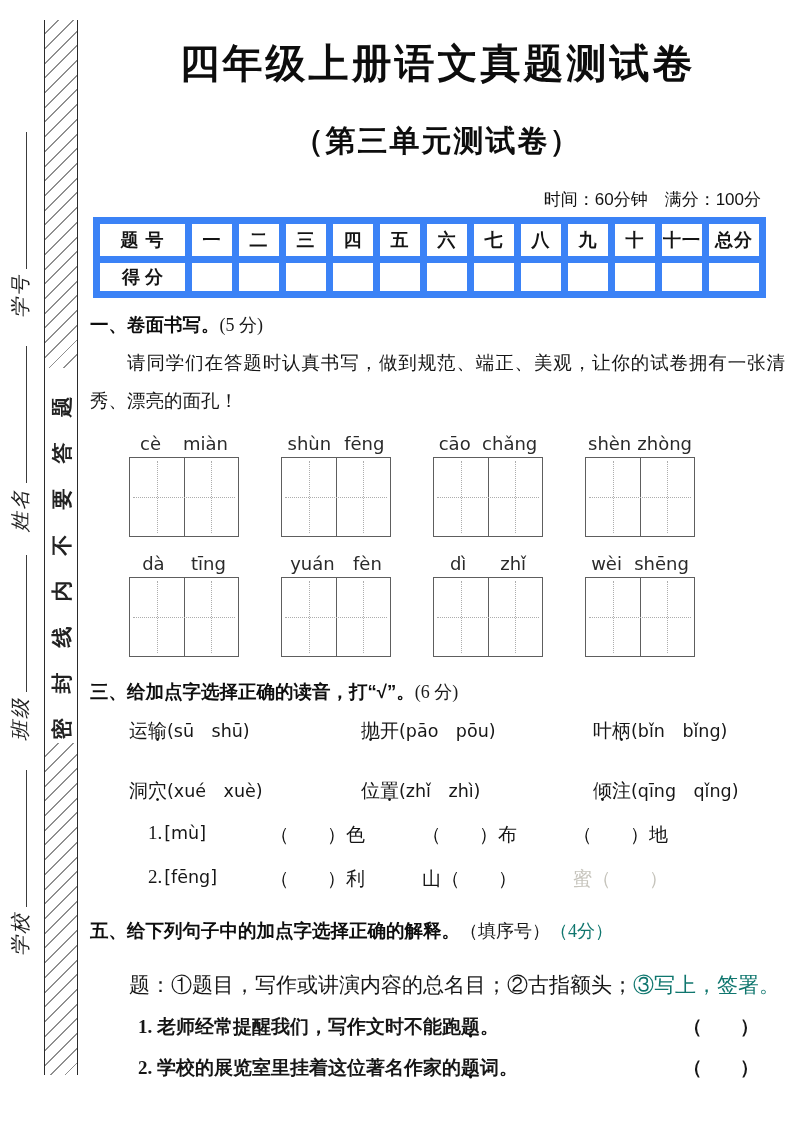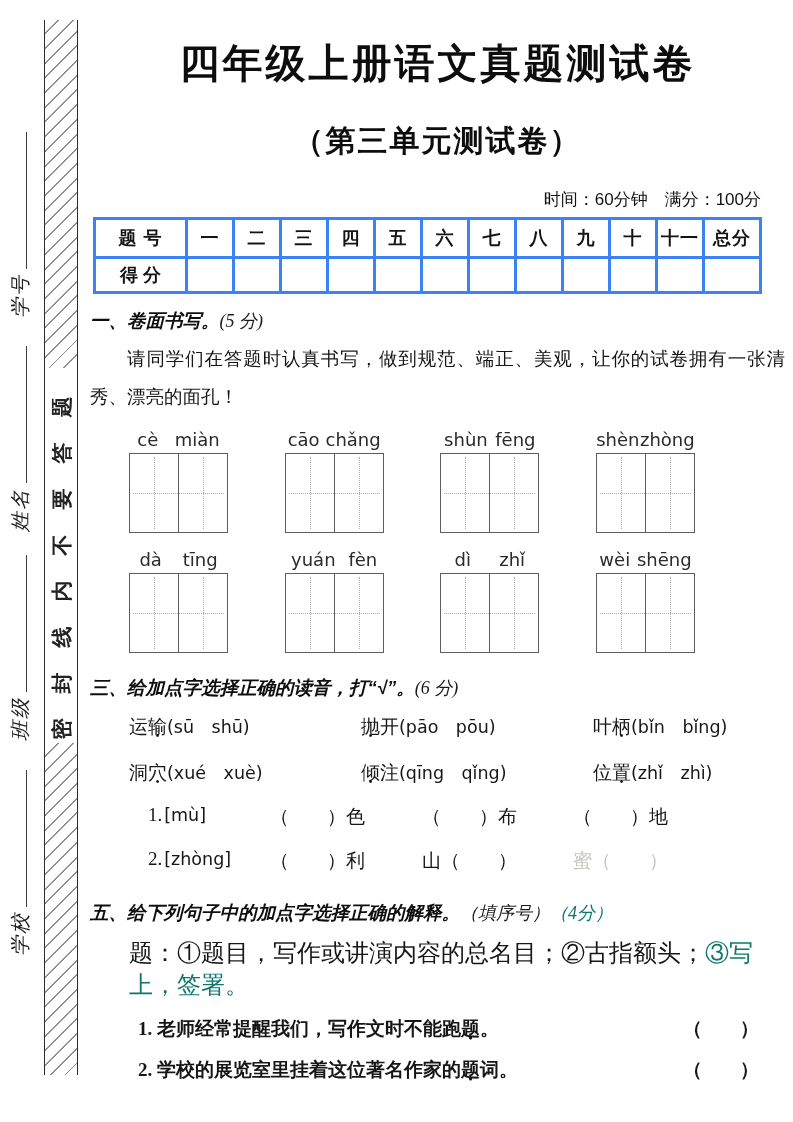--- a/index.html
+++ b/index.html
@@ -31,59 +31,59 @@
   .main { position:absolute; left:90px; top:28px; width:695px; }
   .title { font-family:"Liberation Sans", sans-serif; font-weight:700; font-size:40px;
            letter-spacing:3px; text-align:center; margin-top:8px; color:#0d0d0d; }
   .subtitle { font-family:"Liberation Sans", sans-serif; font-weight:700; font-size:30px;
               letter-spacing:2px; text-align:center; margin-top:30px; color:#0d0d0d; }
   .info { text-align:right; font-family:"Liberation Sans", sans-serif; font-size:17px;
           margin-top:26px; padding-right:24px; color:#111; }
 
   table.score { border-collapse:collapse; table-layout:fixed; width:666px; margin-top:6px; margin-left:3px;
                 font-family:"Liberation Sans", sans-serif; }
-  table.score td { border:3px solid #3b82f6; text-align:center; font-size:18px; color:#141414; }
+  table.score td { border:7px solid #3b82f6; text-align:center; font-size:18px; color:#141414; }
   table.score { border:2px solid #3a3a3a; }
   tr.r1 td { height:39px; font-weight:600; letter-spacing:1px; }
   tr.r2 td { height:35px; font-weight:600; }
 
-  .sec-head { font-family:"Liberation Sans", sans-serif; font-weight:700; font-size:18.5px; color:#0e0e0e;font-style:italic; }
+  .sec-head { font-family:"Liberation Sans", sans-serif; font-weight:700; font-size:18.5px; color:#0e0e0e; }
   .sec-score { font-family:"Liberation Serif", serif; font-weight:400; font-size:18px; color:#1a1a1a; }
   .sec-note  { font-family:"Liberation Serif", serif; font-weight:400; font-size:18px; color:#1a1a1a; }
 
   .para { font-size:18.5px; line-height:2.05; text-indent:2em; margin-top:8px; text-align:justify; color:#161616; }
 
   
   .pinrow { display:flex; justify-content:space-between; margin:12px 90px 0 39px; }
-  .pgroup { width:99px; }
+  .pgroup { width:110px; }
   .pg-label { display:flex; justify-content:space-around; font-family:"DejaVu Sans", sans-serif;
               font-size:18px; color:#2a2a2a; margin-bottom:3px; }
   .pbox { height:80px; border:1.4px solid #5e5e5e; display:flex; position:relative; }
   .pbox::after { content:""; position:absolute; left:3px; right:3px; top:50%;
                  border-top:1.5px dotted #adadad; }
   .pcell { flex:1; position:relative; border-right:1.4px solid #5e5e5e; }
   .pcell:last-child { border-right:none; }
   .pcell::before { content:""; position:absolute; top:3px; bottom:3px; left:50%;
                    border-left:1.5px dotted #adadad; }
 
   
-  .opt-grid { display:grid; grid-template-columns:232px 232px 1fr; row-gap:20px;
+  .opt-grid { display:grid; grid-template-columns:232px 232px 1fr; row-gap:34px;
               margin:14px 0 0 39px; font-size:19px; color:#161616; }
   .opt-pin { font-family:"DejaVu Sans", sans-serif; font-size:17.5px; }
   .dot-char { position:relative; }
   .dot-char::after { content:"•"; position:absolute; left:50%; transform:translateX(-50%);
                      bottom:-0.62em; font-size:0.62em; color:#111; }
 
   
   .syl-row { display:grid; grid-template-columns:122px 152px 151px 1fr;
              margin:18px 0 0 58px; font-size:19px; color:#161616; }
   .syl { font-family:"DejaVu Sans", sans-serif; font-size:17.5px; margin-left:2px; }
 
   
-  .def-line { margin:12px 0 0 39px; font-size:24px; color:#161616; }
+  .def-line { margin:28px 0 0 39px; font-size:21px; color:#161616; }
   .s5-item { display:flex; align-items:baseline; margin:15px 0 0 48px; font-size:19px; color:#161616;font-weight:bold; }
   .s5-sentence { flex:1; }
   .s5-bracket { margin-right:26px; }
 
   .faded { color:#0f766e; filter:blur(0.3px); }
   .faded2 { color:#c6c4bc; filter:blur(0.4px); }
 
   .mt14{margin-top:14px;} .mt22{margin-top:22px;}
   .mt24{margin-top:24px;} .mt26{margin-top:26px;}
 </style>
@@ -185,32 +185,32 @@
           <span>cè</span>
             <span>miàn</span>
         </div>
         <div class="pbox">
             <div class="pcell"></div>
             <div class="pcell"></div>
           </div>
       </div>
       <div class="pgroup">
         <div class="pg-label">
+          <span>shùn</span>
+            <span>fēng</span>
+        </div>
+        <div class="pbox">
+            <div class="pcell"></div>
+            <div class="pcell"></div>
+          </div>
+      </div>
+      <div class="pgroup">
+        <div class="pg-label">
           <span>cāo</span>
             <span>chǎng</span>
-        </div>
-        <div class="pbox">
-            <div class="pcell"></div>
-            <div class="pcell"></div>
-          </div>
-      </div>
-      <div class="pgroup">
-        <div class="pg-label">
-          <span>shùn</span>
-            <span>fēng</span>
         </div>
         <div class="pbox">
             <div class="pcell"></div>
             <div class="pcell"></div>
           </div>
       </div>
       <div class="pgroup">
         <div class="pg-label">
           <span>shèn</span>
             <span>zhòng</span>
@@ -266,32 +266,32 @@
     </div>
 
     <div class="sec-head mt22">
       <span>三、给加点字选择正确的读音，打“√”。</span><span class="sec-score">(6 分)</span>
     </div>
     <div class="opt-grid">
       <div><span>运</span><span class="dot-char">输</span><span></span><span class="opt-pin">(sū　shū)</span></div>
       <div><span></span><span class="dot-char">抛</span><span>开</span><span class="opt-pin">(pāo　pōu)</span></div>
       <div><span>叶</span><span class="dot-char">柄</span><span></span><span class="opt-pin">(bǐn　bǐng)</span></div>
       <div><span>洞</span><span class="dot-char">穴</span><span></span><span class="opt-pin">(xué　xuè)</span></div>
+      <div><span>位</span><span class="dot-char">置</span><span></span><span class="opt-pin">(zhǐ　zhì)</span></div>
       <div><span></span><span class="dot-char">倾</span><span>注</span><span class="opt-pin">(qīng　qǐng)</span></div>
-      <div><span>位</span><span class="dot-char">置</span><span></span><span class="opt-pin">(zhǐ　zhì)</span></div>
     </div>
 
     <div class="syl-row">
       <div><span>1.</span><span class="syl">[mù]</span></div>
       <div>（　　）色</div>
       <div>（　　）布</div>
       <div>（　　）地</div>
     </div>
     <div class="syl-row">
-      <div><span>2.</span><span class="syl">[zhòng]</span></div>
+      <div><span>2.</span><span class="syl">[fēng]</span></div>
       <div>（　　）利</div>
       <div>山（　　）</div>
       <div class="faded2">蜜（　　）</div>
     </div>
 
     <div class="sec-head mt26">
       <span>五、给下列句子中的加点字选择正确的解释。</span><span class="sec-note">（填序号）</span><span class="sec-score faded">（4分）</span>
     </div>
     <div class="def-line">
       <span>题：①题目，写作或讲演内容的总名目；②古指额头；</span><span class="faded">③写上，签署。</span>

